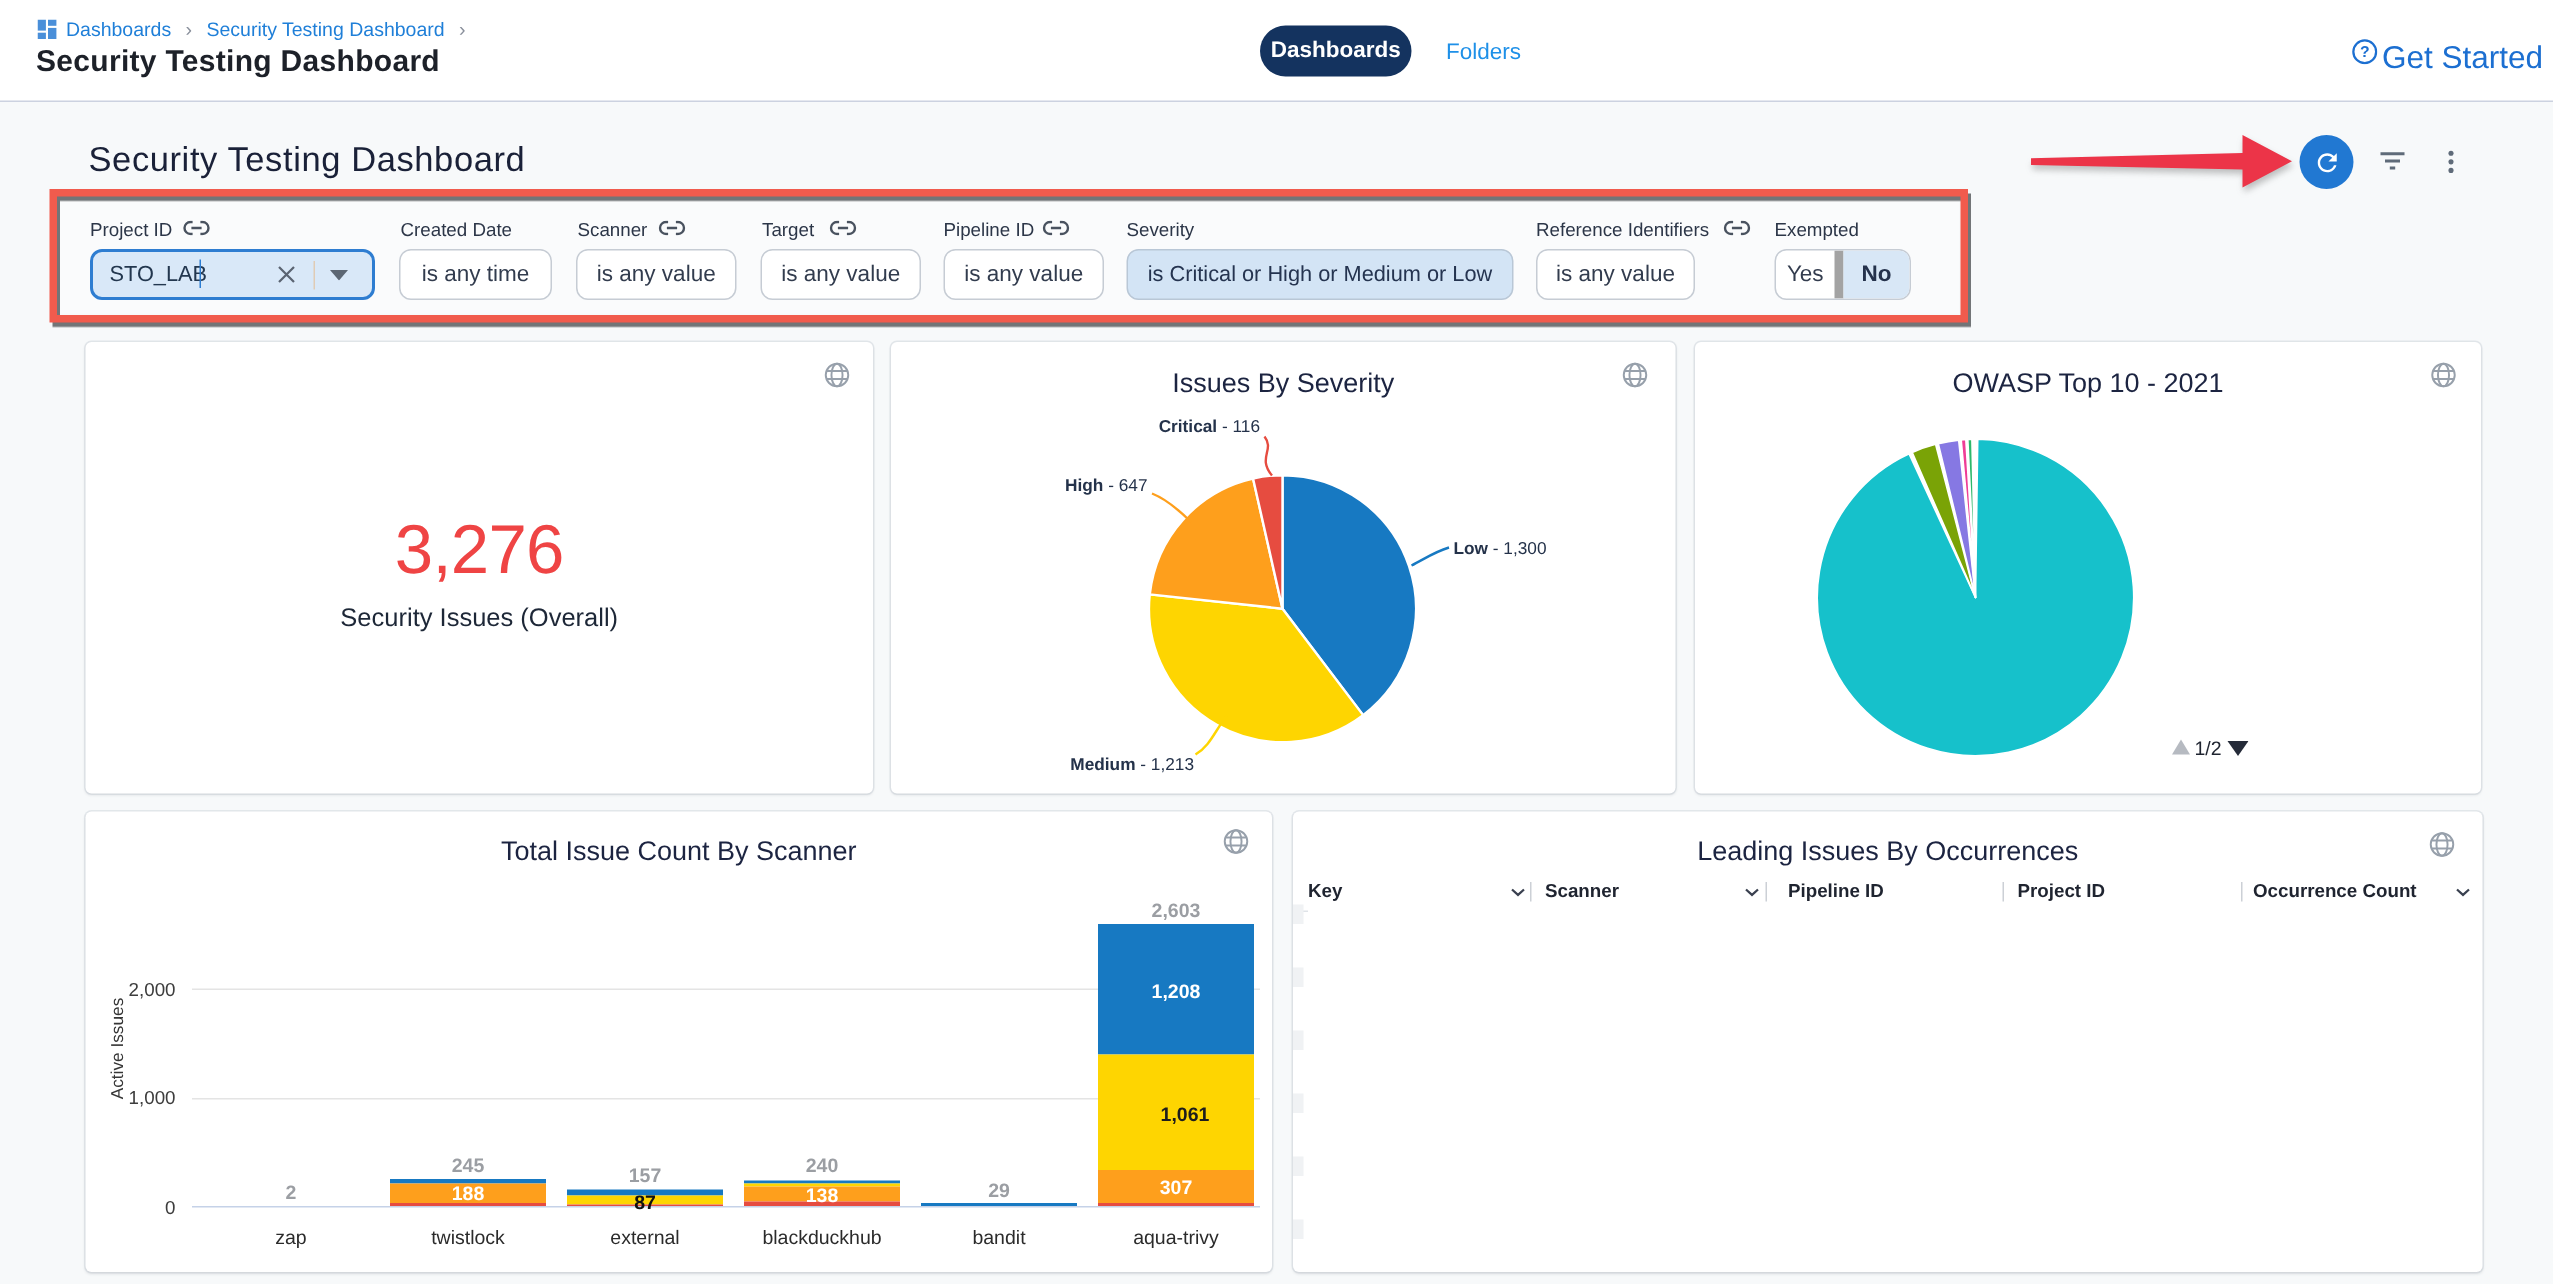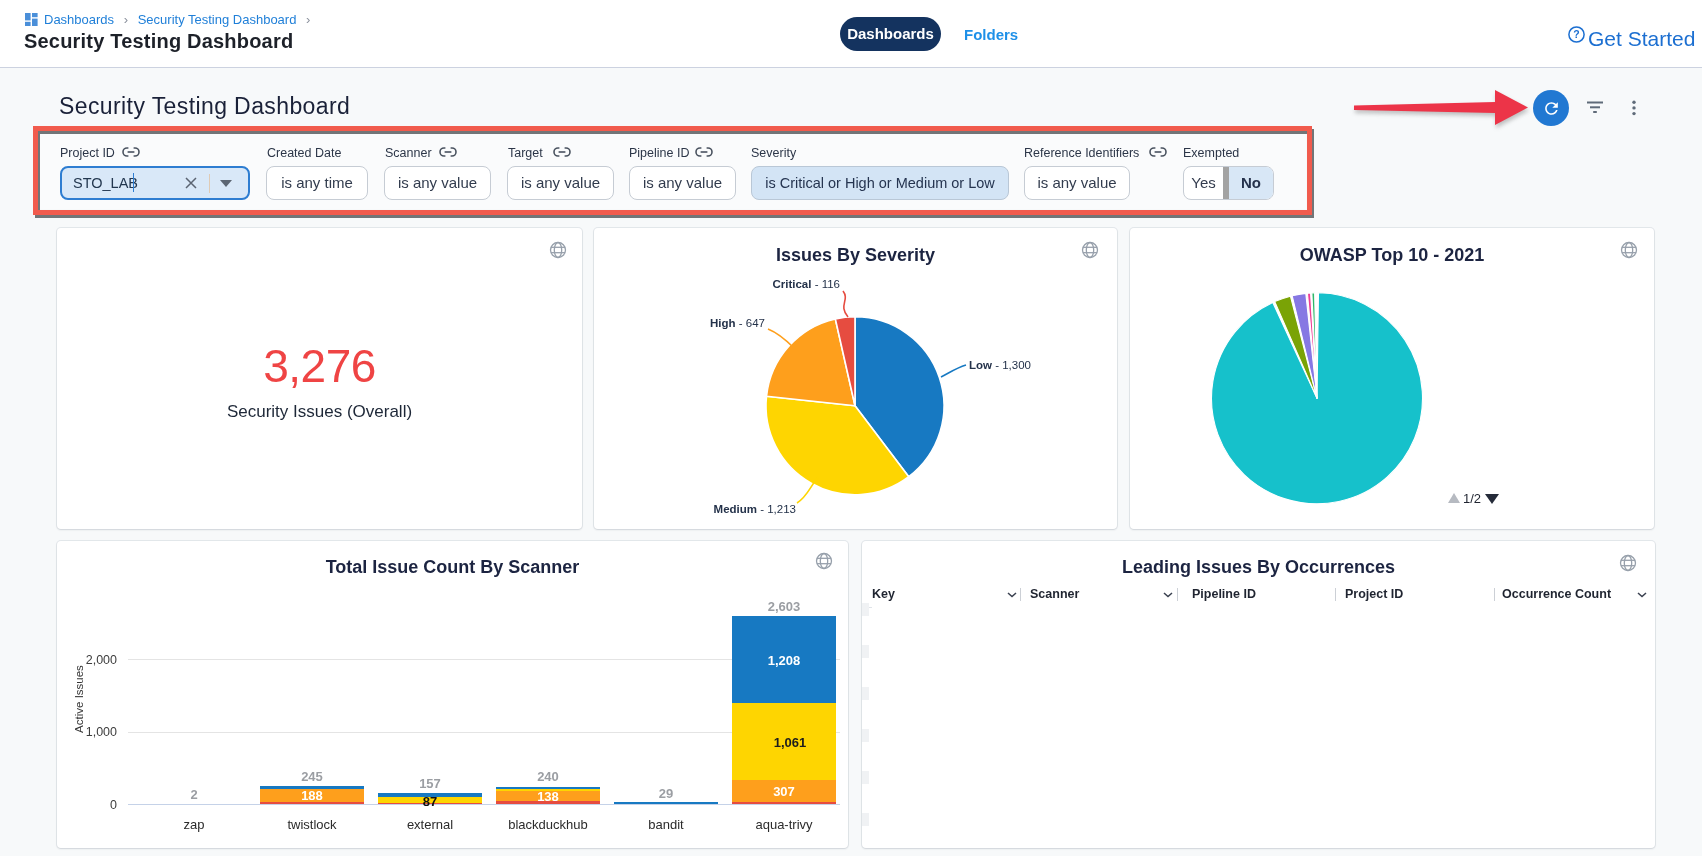--- a/index.html
+++ b/index.html
@@ -3,37 +3,37 @@
 <style>
 *{margin:0;padding:0;box-sizing:border-box}
 html,body{width:1702px;height:856px;overflow:hidden;background:#f7f9fa;font-family:"Liberation Sans",sans-serif;position:relative}
 .abs{position:absolute}
 
 .hdr{position:absolute;left:0;top:0;width:1702px;height:68px;background:#fff;border-bottom:1px solid #ccd2e0}
 .crumb{position:absolute;left:44px;top:12px;font-size:13px;color:#1f7fd8}
 .crumb .sep{color:#8a909c;margin:0 6px}
 .pgtitle{position:absolute;left:24px;top:30px;font-size:20px;font-weight:700;color:#1d2129;letter-spacing:.2px}
 .pill{position:absolute;left:840px;top:17px;width:101px;height:34px;background:#14335f;border-radius:17px;color:#fff;font-size:15px;font-weight:600;text-align:center;line-height:34px}
-.folders{position:absolute;left:964px;top:26px;font-size:15px;color:#1e90e8;font-weight:700}
+.folders{position:absolute;left:964px;top:26px;font-size:15px;color:#1e90e8;font-weight:400}
 .getstarted{position:absolute;left:1588px;top:27px;font-size:21px;color:#1c6fd1;font-weight:500}
 
 .embtitle{position:absolute;left:59px;top:93px;font-size:23px;font-weight:500;color:#1a2138;letter-spacing:.4px}
 
 .annot{position:absolute;left:33px;top:126px;width:1279px;height:89px;border:5.5px solid #f15b4d;filter:drop-shadow(2.5px 3.5px 0 rgba(80,84,86,.8));z-index:5;pointer-events:none}
 .filterbg{position:absolute;left:39px;top:132px;width:1267px;height:77px;background:#fafbfc}
 .flabel{position:absolute;top:146px;font-size:12.5px;color:#2c3648;height:11px}
 .fbtn{position:absolute;top:166px;height:34px;border:1px solid #c6ccd4;border-radius:8px;background:#fff;font-size:15px;color:#323c4e;text-align:center;line-height:32px}
 .chip{position:absolute;left:60px;top:166px;width:190px;height:34px;border:2px solid #2e7dd1;border-radius:8px;background:#d9e8f8}
 .sevchip{position:absolute;left:751px;top:166px;width:258px;height:34px;border:1px solid #b9c7d6;border-radius:8px;background:#d3e4f5;font-size:14.5px;color:#253450;text-align:center;line-height:32px}
 .yesno{position:absolute;left:1183px;top:166px;width:91px;height:34px;border:1px solid #c6ccd4;border-radius:8px;background:#fff;overflow:hidden;display:flex}
 .yesno .y{width:45px;line-height:32px;text-align:center;font-size:15px;color:#333c4e;border-right:6px solid #a3a3a3}
 .yesno .n{flex:1;line-height:32px;text-align:center;font-size:15px;font-weight:700;color:#25324c;background:#d8e7f6}
 
 .card{position:absolute;background:#fff;border-radius:4px;box-shadow:0 0 0 1px rgba(195,202,210,.38),0 1px 2px rgba(50,60,70,.14)}
-.ctitle{position:absolute;width:100%;text-align:center;font-size:18px;font-weight:700;color:#1c2441}
+.ctitle{position:absolute;width:100%;text-align:center;font-size:18px;font-weight:400;color:#1c2441}
 .globe{position:absolute}
 
 .bignum{position:absolute;left:0;width:100%;text-align:center;top:111px;font-size:46px;color:#ef4444;letter-spacing:-.5px}
 .bigsub{position:absolute;left:0;width:100%;text-align:center;top:174px;font-size:17px;color:#1d2737}
 
 .bar{position:absolute}
 .blab{position:absolute;font-size:13px;font-weight:700;text-align:center}
 .gray{color:#9b9ea3}
 .gline{position:absolute;height:1px;background:#e4e4e4}
 .ylab{position:absolute;font-size:12.5px;color:#3d3d3d;text-align:right;width:50px}

